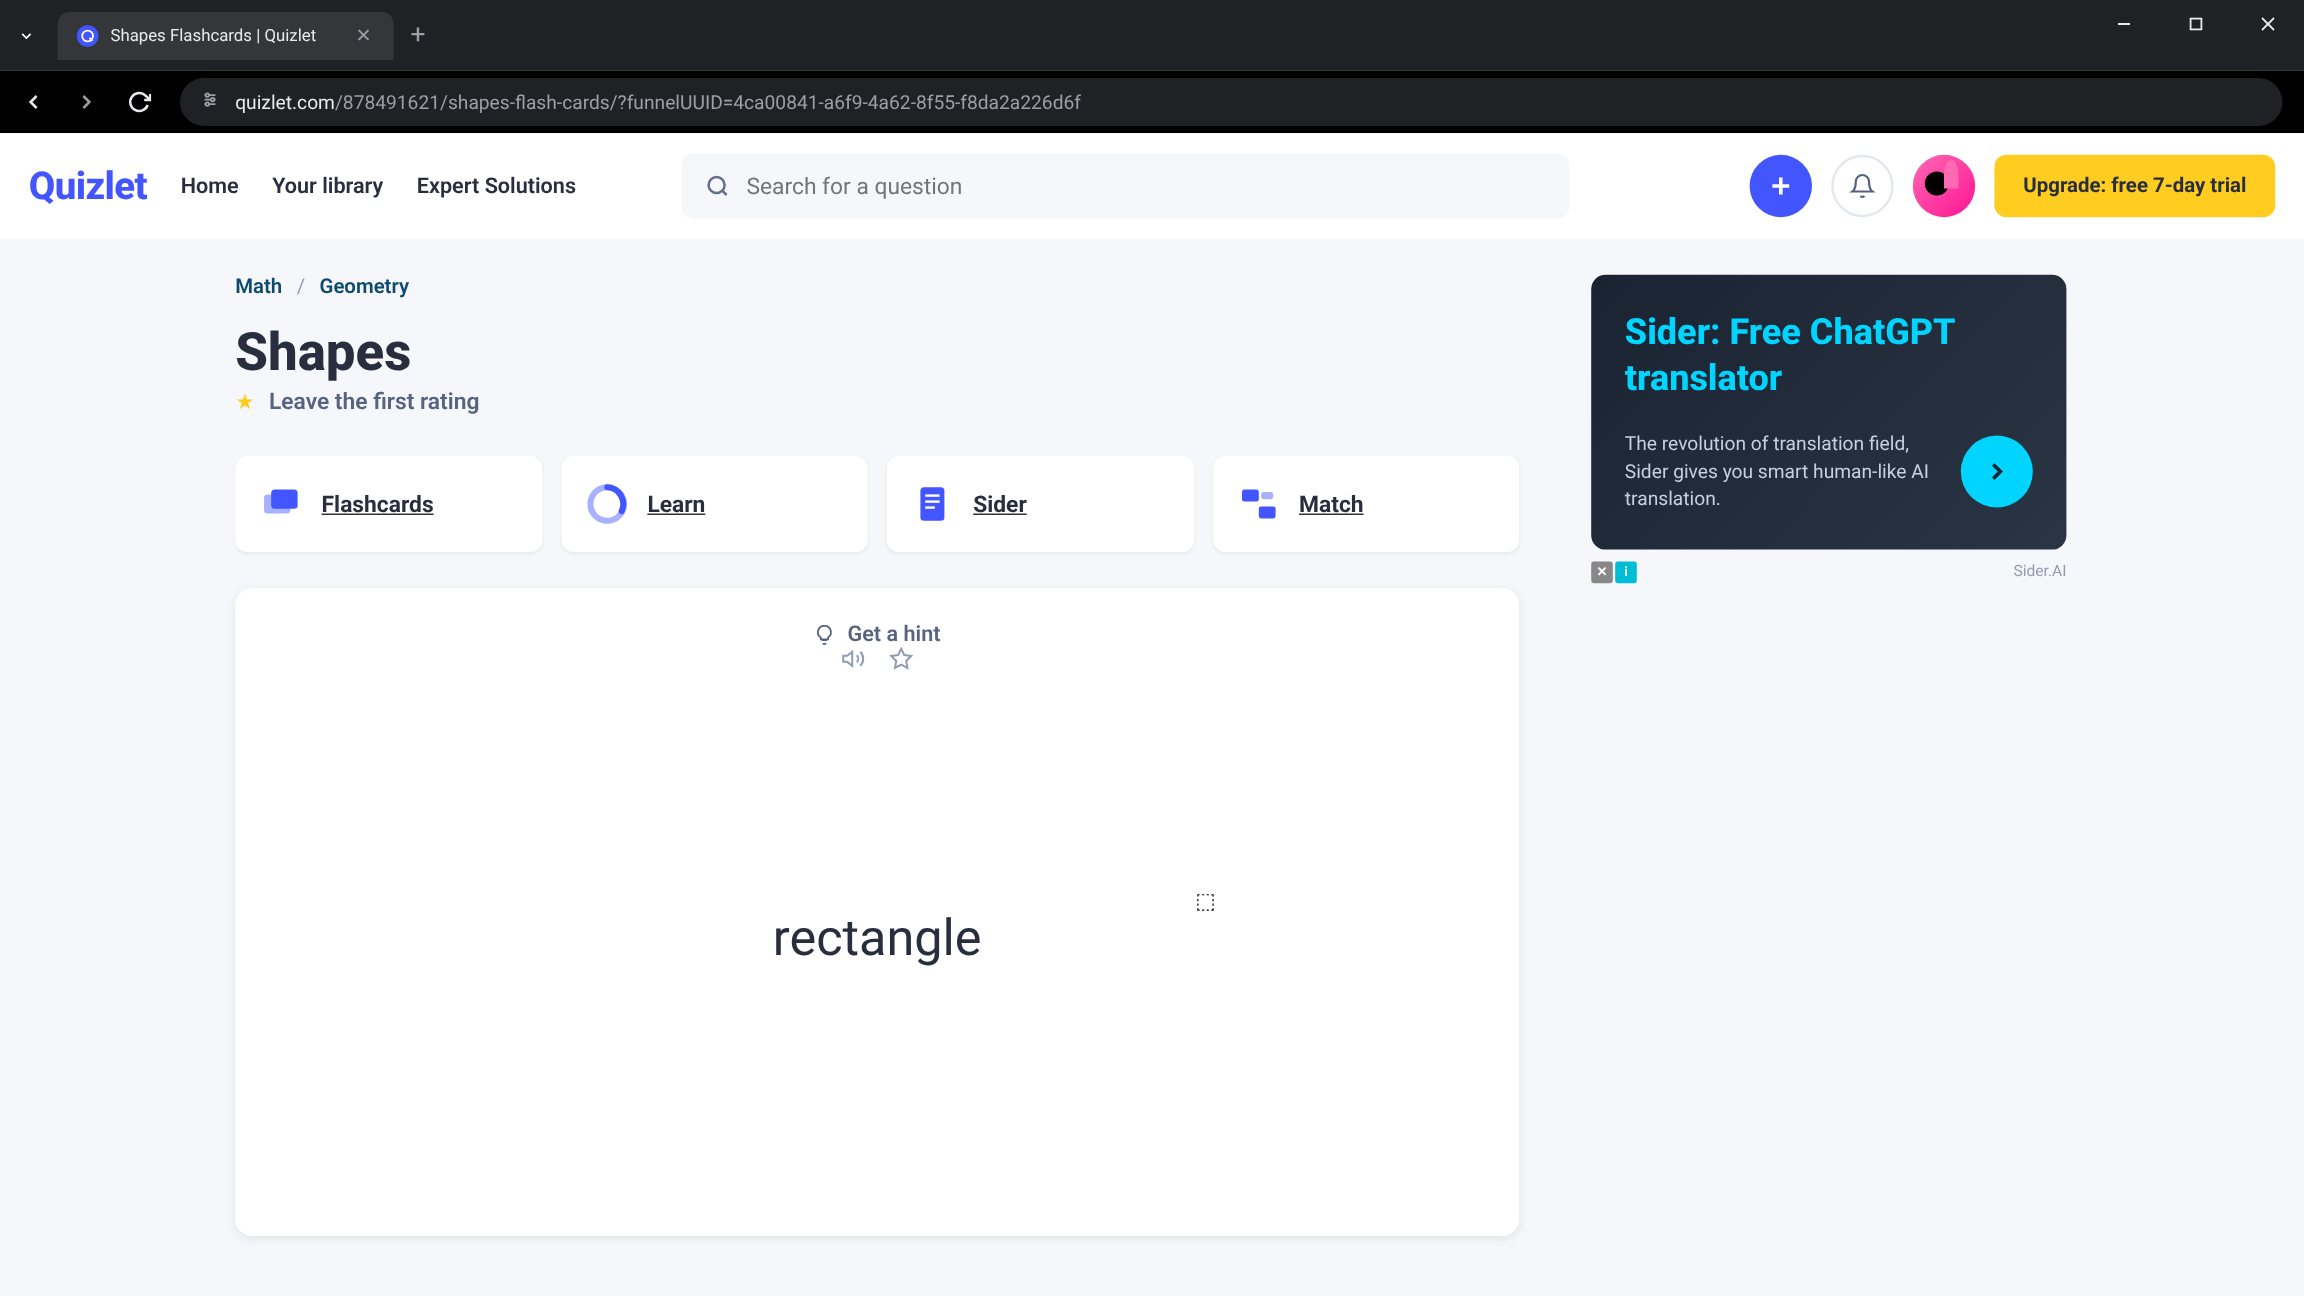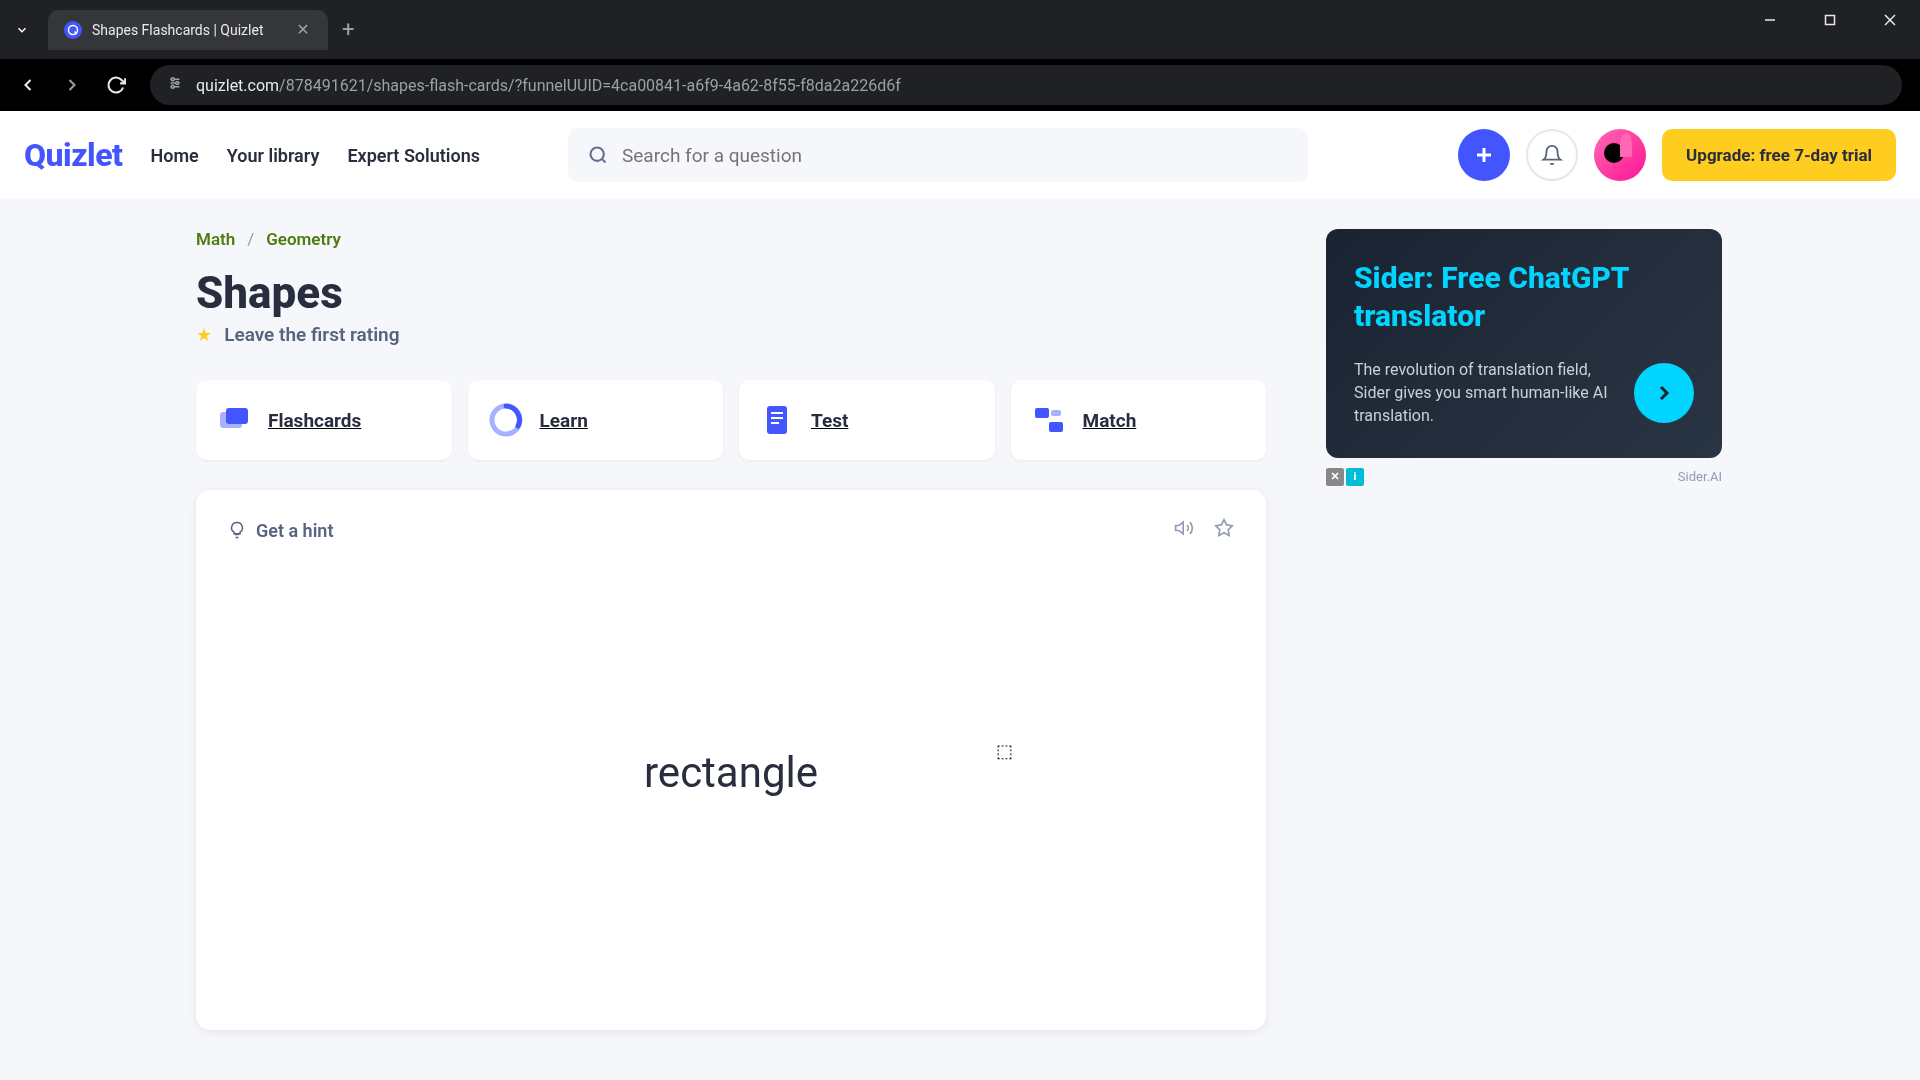--- a/index.html
+++ b/index.html
@@ -39,34 +39,34 @@
 .bell-btn { width: 52px; height: 52px; border: 2px solid #e4e7f0; border-radius: 50%; display: flex; align-items: center; justify-content: center; color: #586380; }
 .avatar { width: 52px; height: 52px; border-radius: 50%; background: linear-gradient(135deg, #ff69b4, #ff1493); display: flex; align-items: center; justify-content: center; position: relative; overflow: hidden; }
 .avatar::before { content: ''; position: absolute; width: 20px; height: 20px; background: #000; border-radius: 50%; top: 14px; left: 10px; }
 .avatar::after { content: ''; position: absolute; width: 12px; height: 24px; background: #ff69b4; border-radius: 50% 50% 0 0; top: 4px; right: 14px; }
 .upgrade-btn { background: #ffcd1f; color: #282e3e; font-weight: 700; font-size: 17px; padding: 16px 24px; border-radius: 10px; border: none; }
 
 
 .content { display: flex; padding: 30px 0 0 196px; gap: 60px; }
 .main { width: 1070px; }
 .breadcrumb { display: flex; gap: 12px; font-size: 17px; color: #586380; margin-bottom: 18px; }
-.breadcrumb a { color: #4d7c0f; text-decoration: none; font-weight: 600; }
+.breadcrumb a { color: #0c4a6e; text-decoration: none; font-weight: 600; }
 .breadcrumb .sep { color: #939bb4; }
 .page-title { font-size: 44px; font-weight: 800; color: #282e3e; margin-bottom: 4px; }
 .rating-row { display: flex; align-items: center; gap: 12px; margin-bottom: 34px; }
 .star-ico { color: #ffcd1f; font-size: 18px; }
 .rating-text { color: #586380; font-size: 19px; font-weight: 600; }
 
 .mode-grid { display: grid; grid-template-columns: repeat(4, 1fr); gap: 16px; margin-bottom: 30px; text-decoration: underline; }
 .mode-card { background: #fff; border-radius: 10px; padding: 22px 20px; display: flex; align-items: center; gap: 16px; box-shadow: 0 1px 3px rgba(0,0,0,0.06); }
 .mode-icon { width: 36px; height: 36px; display: flex; align-items: center; justify-content: center; }
 .mode-label { font-size: 19px; font-weight: 700; color: #282e3e; }
 
 .flashcard { background: #fff; border-radius: 14px; min-height: 540px; padding: 28px 32px; box-shadow: 0 2px 8px rgba(0,0,0,0.08); position: relative; display: flex; flex-direction: column; }
-.card-top { display: flex; align-items: center; justify-content: space-between; }
+.card-top { display: flex; align-items: center; justify-content: space-between; flex-direction: column; }
 .hint-btn { display: flex; align-items: center; gap: 10px; color: #586380; font-size: 18px; font-weight: 600; }
 .card-actions { display: flex; gap: 20px; color: #939bb4; }
 .card-term { flex: 1; display: flex; align-items: center; justify-content: center; font-size: 42px; color: #282e3e; }
 .cursor { position: absolute; top: 250px; left: 800px; font-size: 18px; }
 
 
 .sidebar { width: 396px; }
 .ad-card { background: linear-gradient(135deg, #1a2332 0%, #2a3544 100%); border-radius: 12px; padding: 30px 28px; position: relative; overflow: hidden; }
 .ad-title { color: #00d4ff; font-size: 30px; font-weight: 800; line-height: 1.25; margin-bottom: 24px; }
 .ad-body { display: flex; align-items: center; gap: 8px; }
@@ -215,21 +215,21 @@
       </div>
       <div class="mode-card">
         <div class="mode-icon">
             <svg width="36" height="36" viewBox="0 0 36 36">
               <rect x="8" y="4" width="20" height="28" rx="3" fill="#4255ff"></rect>
               <rect x="12" y="10" width="12" height="2" fill="#fff"></rect>
               <rect x="12" y="15" width="12" height="2" fill="#fff"></rect>
               <rect x="12" y="20" width="8" height="2" fill="#fff"></rect>
             </svg>
           </div>
-        <span class="mode-label">Test</span>
+        <span class="mode-label">Sider</span>
       </div>
       <div class="mode-card">
         <div class="mode-icon">
             <svg width="36" height="36" viewBox="0 0 36 36">
               <rect x="4" y="6" width="14" height="10" rx="2" fill="#4255ff"></rect>
               <rect x="18" y="20" width="14" height="10" rx="2" fill="#4255ff"></rect>
               <rect x="20" y="8" width="10" height="6" rx="2" fill="#a8b1ff"></rect>
             </svg>
           </div>
         <span class="mode-label">Match</span>

